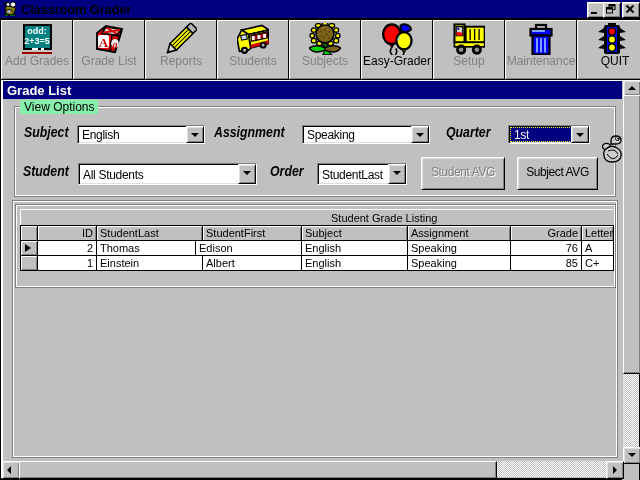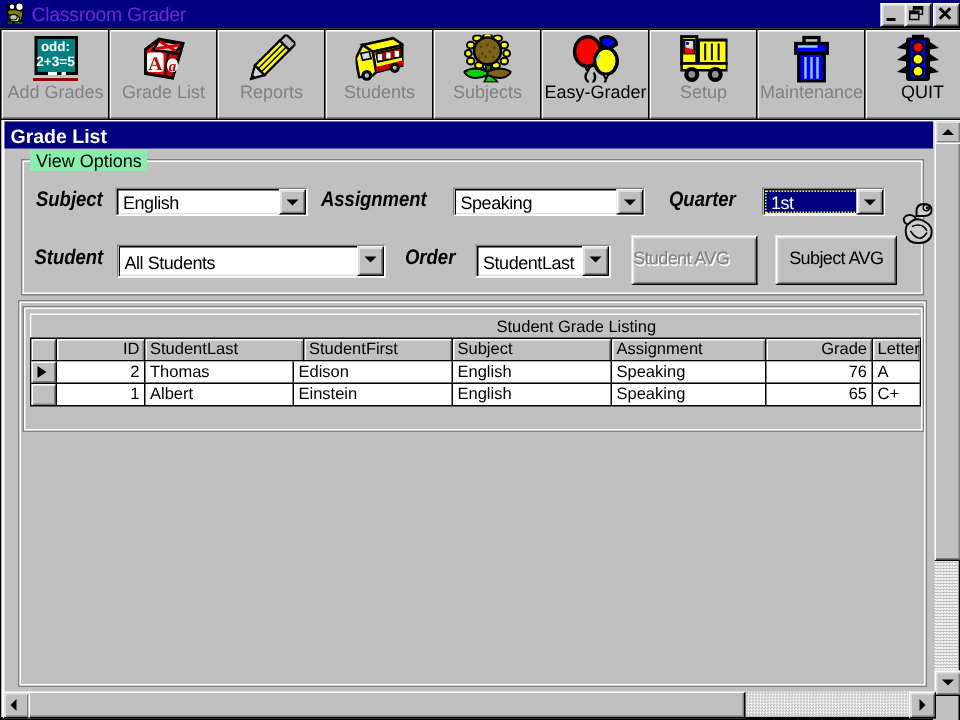--- a/index.html
+++ b/index.html
@@ -32,21 +32,21 @@
 <polygon points="1,3 4,1 4,5" fill="#000"></polygon>
 <path d="M3 7 Q3 5 6 5 L12 6 Q14 7 13 10 L12 13 L4 13 Z" fill="#808000" stroke="#000" stroke-width="1"></path>
 <circle cx="6" cy="3.5" r="2" fill="#fff" stroke="#000" stroke-width="1"></circle>
 <circle cx="11" cy="3.5" r="2.6" fill="#fff" stroke="#000" stroke-width="1"></circle>
 <path d="M4 9 Q3 13 7 13.5 Q11 14 11 11 Q10 8 4 9" fill="#ff0" stroke="#000" stroke-width=".8"></path>
 <ellipse cx="7" cy="10.5" rx="2.5" ry="1.8" fill="#c0c0c0" stroke="#000" stroke-width=".7"></ellipse>
 <rect x="2" y="13.5" width="12" height="1.6" fill="#000"></rect>
 <rect x="3" y="13.8" width="3" height="1" fill="#008000"></rect>
     <rect x="8" y="13.8" width="5" height="1" fill="#008000"></rect>
 </svg>
-<div class="abs" style="left:21px;top:2px;font-size:13px;font-weight:normal;color:#6d28d9;letter-spacing:-.2px;">Classroom Grader</div>
+<div class="abs" style="left:21px;top:2px;font-size:13px;font-weight:bold;color:#000000;letter-spacing:-.2px;">Classroom Grader</div>
 
 <div class="abs sbtn" id="bmin" style="left:587px;top:2px;width:16px;height:14px;"></div>
 <div class="abs sbtn" id="bmax" style="left:603px;top:2px;width:16px;height:14px;">
     <svg width="14" height="12" viewBox="0 0 14 12" style="position:absolute;left:0;top:0;">
 <rect x="5" y="1.5" width="6" height="5" fill="none" stroke="#000" stroke-width="1"></rect>
       <rect x="5" y="1.5" width="6" height="2" fill="#000"></rect>
 <rect x="2.5" y="4.5" width="6" height="5.5" fill="#c0c0c0" stroke="#000" stroke-width="1"></rect>
       <rect x="2.5" y="4.5" width="6" height="2" fill="#000"></rect>
 </svg>
   </div>
@@ -256,21 +256,21 @@
   </div>
 <div class="abs sunken" style="left:78px;top:163px;width:177px;height:20px;">
     <span class="cbtx" style="top:4px;">All Students</span>
     <span class="ddb"></span>
   </div>
 <div class="abs sunken" style="left:317px;top:163px;width:88px;height:20px;">
     <span class="cbtx" style="top:4px;">StudentLast</span>
     <span class="ddb"></span>
   </div>
 
-<div class="abs" id="btn1" style="left:421px;top:157px;width:82px;height:31px;background:#c0c0c0;border:1px solid #000;border-top-color:#fff;border-left-color:#fff;box-shadow:inset 1px 1px 0 #dfdfdf, inset -1px -1px 0 #808080;text-align:left;line-height:29px;font-size:12px;letter-spacing:-.4px;color:#808080;text-shadow:1px 1px 0 #fff;">Student AVG</div>
+<div class="abs" id="btn1" style="left:421px;top:157px;width:82px;height:31px;background:#c0c0c0;border:1px solid #000;border-top-color:#fff;border-left-color:#fff;box-shadow:inset 1px 1px 0 #dfdfdf, inset -1px -1px 0 #808080;text-align:center;line-height:29px;font-size:12px;letter-spacing:-.4px;color:#808080;text-shadow:1px 1px 0 #fff;">Student AVG</div>
 <div class="abs" id="btn2" style="left:517px;top:157px;width:79px;height:31px;background:#c0c0c0;border:1px solid #000;border-top-color:#fff;border-left-color:#fff;box-shadow:inset 1px 1px 0 #dfdfdf, inset -1px -1px 0 #808080;text-align:center;line-height:29px;font-size:12px;letter-spacing:-.4px;color:#000;">Subject AVG</div>
 
 <svg class="abs" id="mouse" style="left:601px;top:133px;" width="24" height="31" viewBox="0 0 24 31">
 <path d="M10 8 q0 -5 5 -5 q5 0 5 4 q0 4 -5 4 l-5 0z" fill="#ccc" stroke="#000" stroke-width="1.3"></path>
 <circle cx="16.5" cy="5.5" r="2" fill="#fff" stroke="#000" stroke-width="1"></circle>
     <circle cx="17" cy="5.5" r="1" fill="#000"></circle>
 <ellipse cx="5.5" cy="13.5" rx="4" ry="3.2" fill="#ccc" stroke="#000" stroke-width="1.3"></ellipse>
 <path d="M5 16 q-3 2 -2 7 q1 6 8 6 q8 0 9 -6 q1 -5 -4 -8 q-6 -4 -11 1" fill="#ccc" stroke="#000" stroke-width="1.3"></path>
 <path d="M7 18 q7 -3 10 3 M6 21 q6 9 11 1" stroke="#000" stroke-width="1" fill="none"></path>
 </svg>
@@ -305,25 +305,25 @@
 <div class="gcell" style="width:102px;">Edison</div>
 <div class="gcell" style="width:102px;">English</div>
 <div class="gcell" style="width:99px;">Speaking</div>
 <div class="gcell gcr" style="width:67px;">76</div>
 <div class="gcell" style="width:28px;border-right:none;">A</div>
 </div>
 <div class="abs" style="left:21px;top:255px;width:592px;height:1px;background:#000;"></div>
 <div class="abs" style="left:21px;top:256px;width:592px;height:14px;display:flex;background:#fff;">
 <div class="gcell hdrcell" style="width:16px;padding:0;border-right:1px solid #000;"></div>
 <div class="gcell gcr" style="width:55px;">1</div>
+<div class="gcell" style="width:102px;">Einstein</div>
 <div class="gcell" style="width:95px;">Albert</div>
-<div class="gcell" style="width:102px;">Einstein</div>
 <div class="gcell" style="width:102px;">English</div>
 <div class="gcell" style="width:99px;">Speaking</div>
-<div class="gcell gcr" style="width:67px;">65</div>
+<div class="gcell gcr" style="width:67px;">85</div>
 <div class="gcell" style="width:28px;border-right:none;">C+</div>
 </div>
 
 <div class="abs dith" style="left:623px;top:94px;width:16px;height:353px;"></div>
 <div class="abs sbtn" id="vup" style="left:623px;top:80px;width:16px;height:14px;"></div>
 <div class="abs" style="left:623px;top:95px;width:16px;height:277px;background:#c0c0c0;border-top:1px solid #fff;border-left:1px solid #fff;border-right:1px solid #000;border-bottom:1px solid #000;box-shadow:inset -1px -1px 0 #808080;"></div>
 <div class="abs sbtn" id="vdn" style="left:623px;top:447px;width:16px;height:15px;"></div>
 
 <div class="abs dith" style="left:18px;top:461px;width:589px;height:16px;"></div>
 <div class="abs sbtn" id="hlf" style="left:2px;top:461px;width:16px;height:16px;"></div>

